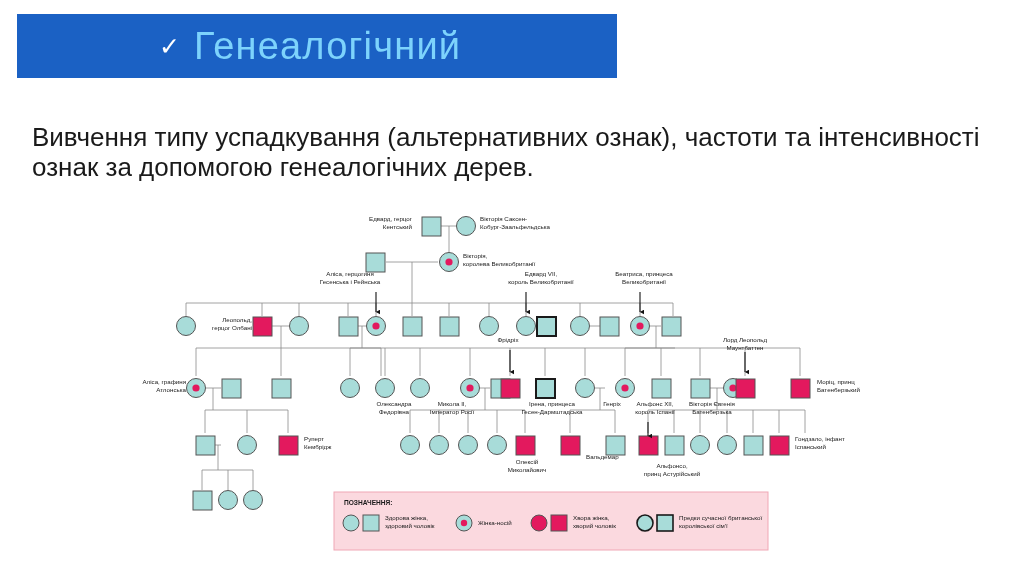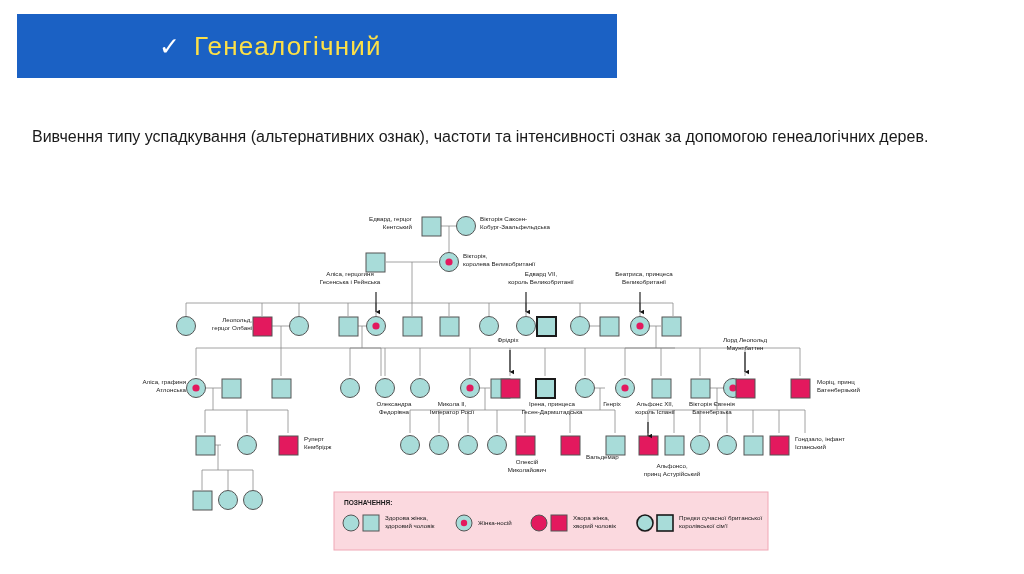--- a/index.html
+++ b/index.html
@@ -14,26 +14,26 @@
   #title-banner{
     position:absolute;left:17px;top:14px;width:600px;height:64px;
     background:#1b61c4;
     display:flex;align-items:center;
   }
   #title-check{
     color:#ffffff;font-size:25px;line-height:1;
     margin-left:142px;margin-right:14px;font-weight:400;
   }
   #title-text{
-    color:#fde047;font-size:26px;letter-spacing:1.2px;font-weight:400;
+    color:#7dd3fc;font-size:38px;letter-spacing:1.2px;font-weight:400;
   }
   
   #lead-paragraph{
     position:absolute;left:32px;top:122px;width:965px;
-    font-size:16px;line-height:30px;color:#1a1a1a;
+    font-size:26px;line-height:30px;color:#1a1a1a;
   }
   
   #pedigree{
     position:absolute;left:0;top:200px;width:1024px;height:374px;
   }
   #pedigree svg{display:block;}
   .lbl{font-family:"Liberation Sans",sans-serif;font-size:6.2px;fill:#1a1a1a;}
   .lbl-legend-title{font-family:"Liberation Sans",sans-serif;font-size:6.6px;fill:#1a1a1a;font-weight:bold;}
   .lbl-legend{font-family:"Liberation Sans",sans-serif;font-size:6.2px;fill:#1a1a1a;}
   .lnk{stroke:#8a8a8a;stroke-width:0.8;fill:none;}

